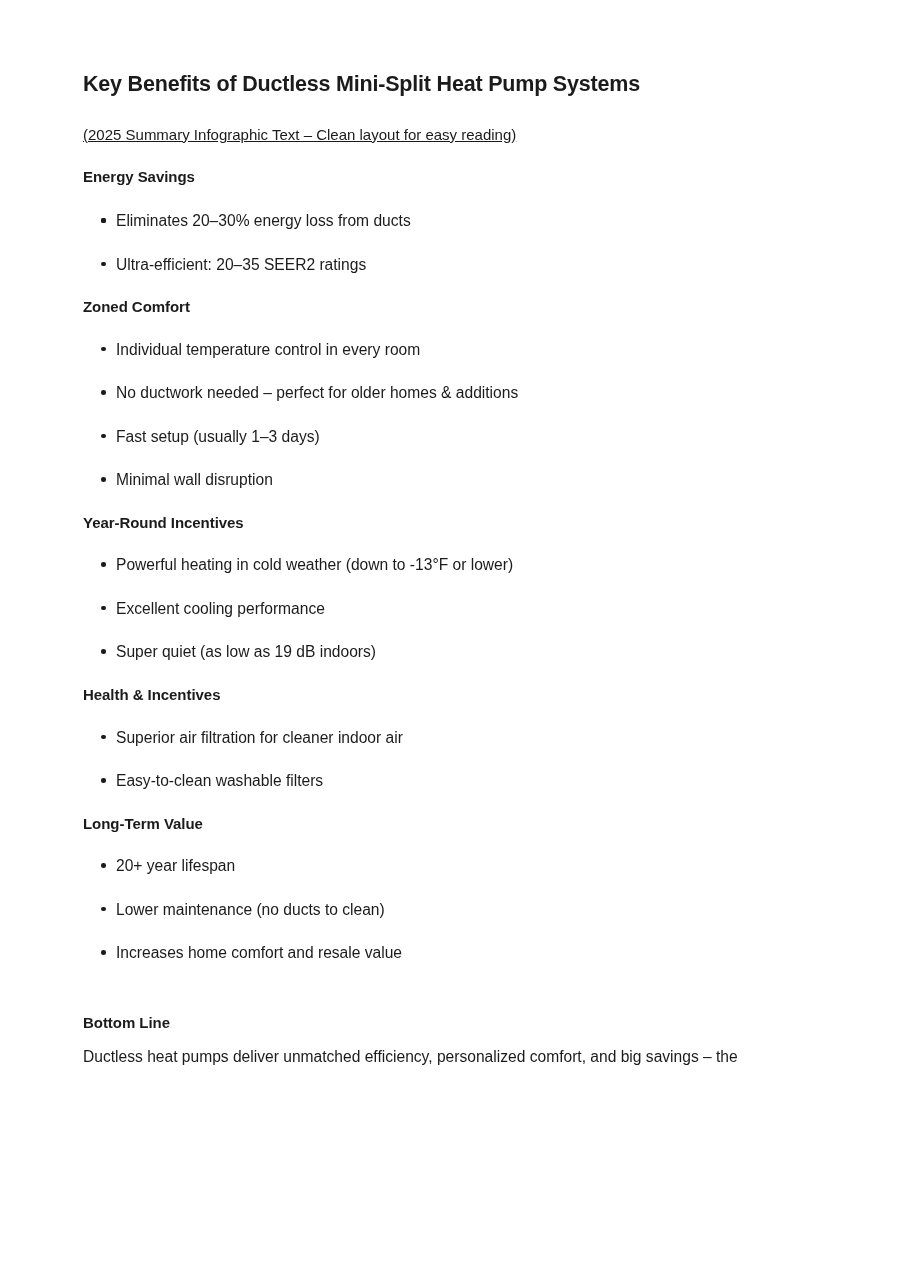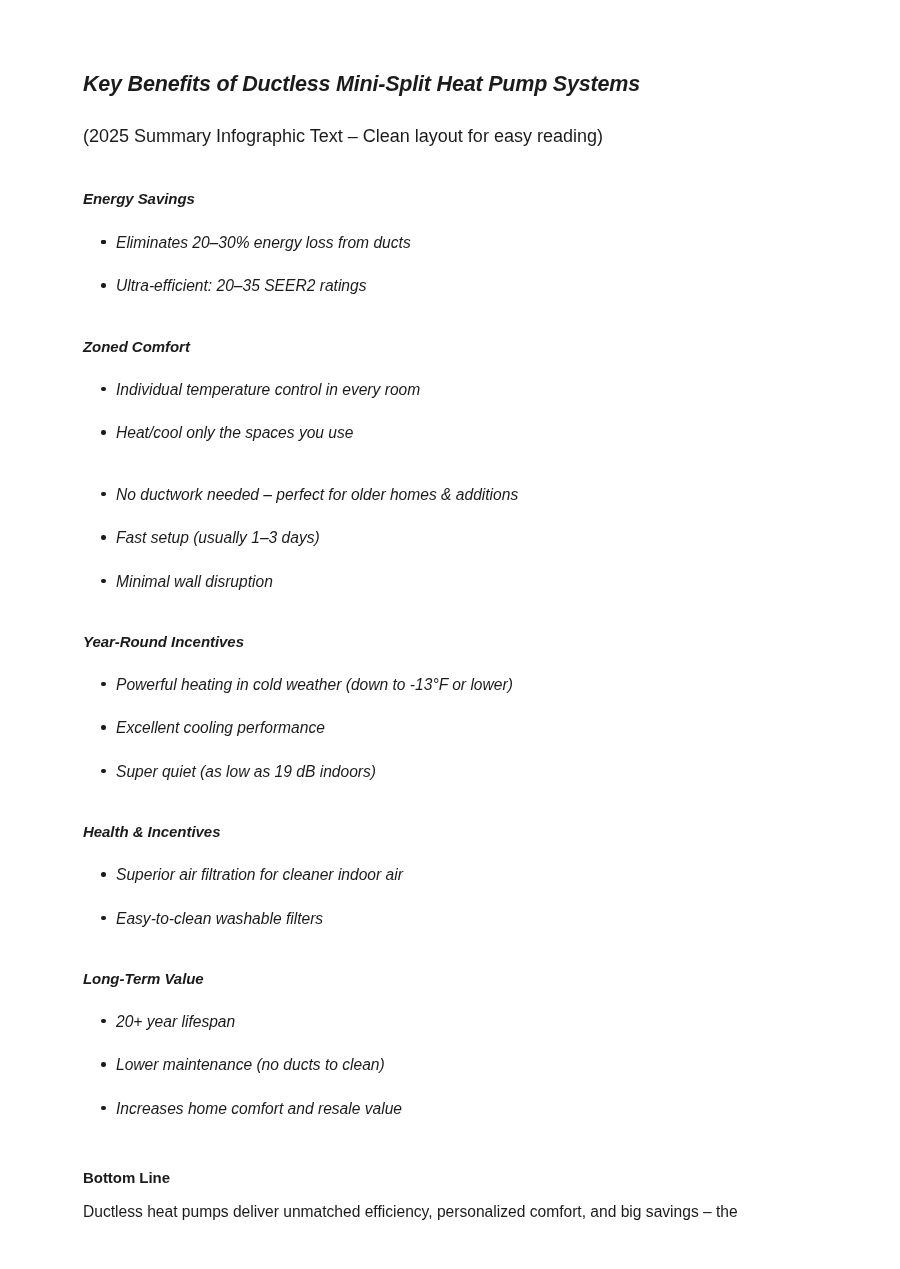--- a/index.html
+++ b/index.html
@@ -21,31 +21,30 @@
     height: 1269px;
     padding: 60px 95px 0 83px;
     background: #ffffff;
   }
   .doc-title {
     font-size: 21.5px;
     font-weight: bold;
     letter-spacing: -0.2px;
     line-height: 1.2;
     margin: 12px 0 0 0;
-    font-style: italic;
   }
   .doc-subtitle {
-    font-size: 18px;
+    font-size: 15px;
     font-weight: normal;
     line-height: 1.3;
     margin: 27px 0 0 0;
+    text-decoration: underline;
   }
   .section {
-    margin-top: 42px;
-    font-style: italic;
+    margin-top: 24px;
   }
   .section-heading {
     font-size: 15px;
     font-weight: bold;
     line-height: 1.25;
     margin: 0;
     letter-spacing: -0.05px;
   }
   .bullet-list {
     list-style: none;
@@ -107,24 +106,20 @@
         </li>
       </ul>
     </div>
 
     <div class="section">
       <h2 class="section-heading">Zoned Comfort</h2>
       <ul class="bullet-list">
         <li class="bullet-item">
           <span class="bullet-dot"></span>
           <span>Individual temperature control in every room</span>
-        </li>
-        <li class="bullet-item">
-          <span class="bullet-dot"></span>
-          <span>Heat/cool only the spaces you use</span>
         </li>
       </ul>
     </div>
 
     <div class="section">
       <ul class="bullet-list">
         <li class="bullet-item">
           <span class="bullet-dot"></span>
           <span>No ductwork needed – perfect for older homes &amp; additions</span>
         </li>

